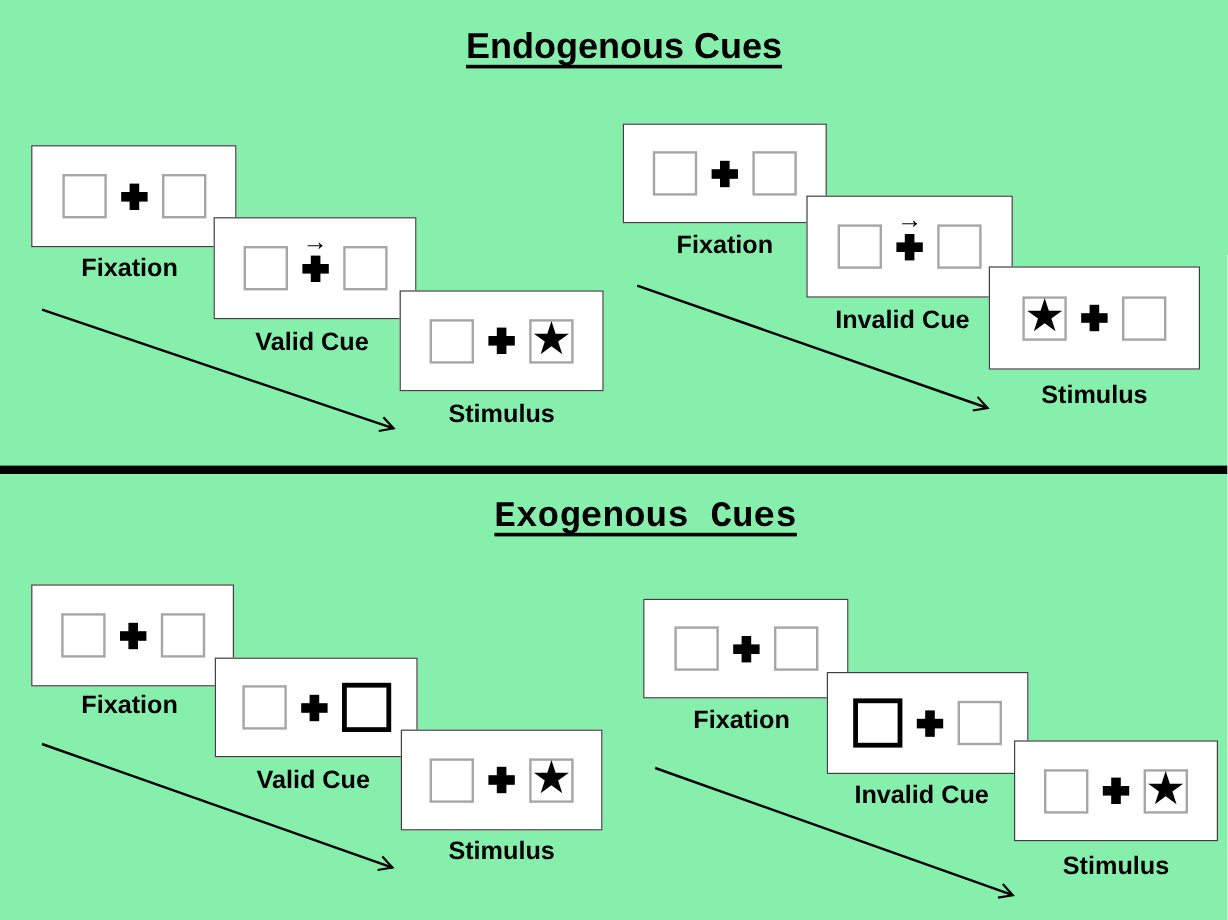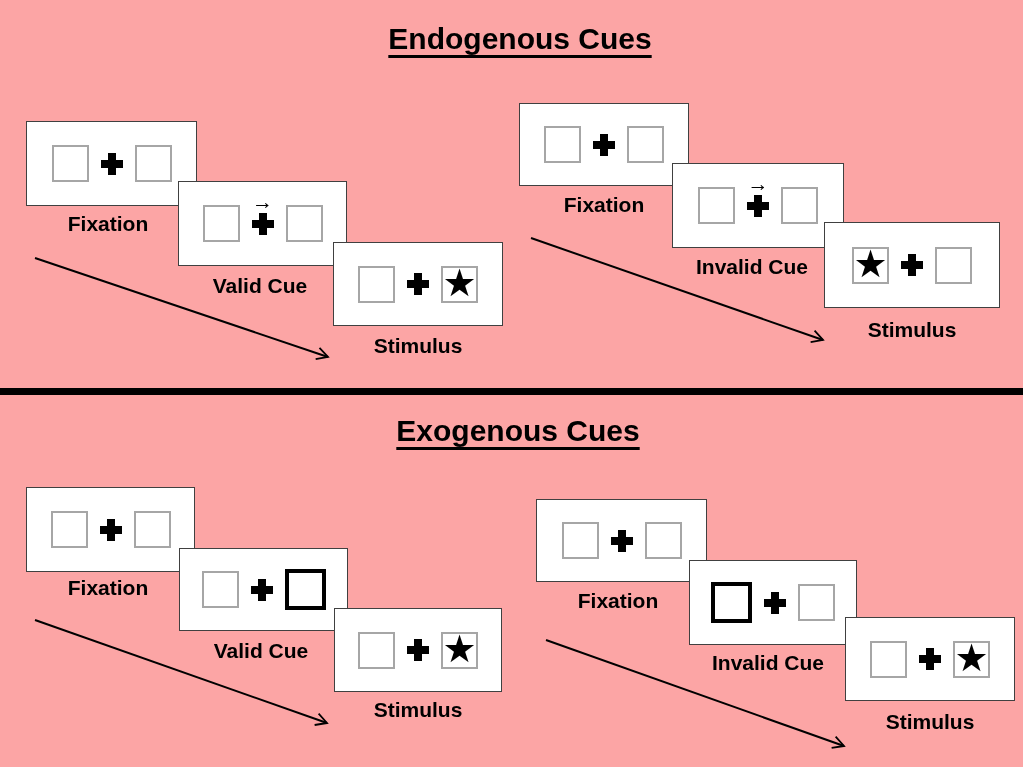--- a/index.html
+++ b/index.html
@@ -1,17 +1,17 @@
 <!DOCTYPE html>
 <html><head>
 <meta charset="utf-8">
 <style>
   html,body{margin:0;padding:0;background:#fff;}
   #page{
-    position:relative;width:1023px;height:767px;background:#fca5a5;
+    position:relative;width:1023px;height:767px;background:#86efac;
     font-family:"Liberation Sans","DejaVu Sans",sans-serif;color:#000;
     overflow:hidden;
   }
   .title{
     position:absolute;transform:translateX(-50%);
     font-size:30px;font-weight:bold;white-space:nowrap;
     text-decoration:underline;text-decoration-thickness:3px;text-underline-offset:6px;
   }
   .panel{
     position:absolute;background:#ffffff;border:1px solid #404040;box-sizing:border-box;
@@ -37,21 +37,21 @@
   }
   .divider{position:absolute;left:0;top:388px;width:1023px;height:7px;background:#000;}
   #arrow-overlay{position:absolute;left:0;top:0;pointer-events:none;}
 </style>
 </head>
 <body>
 
 <div id="page">
 
   <div class="title" style="left:520px;top:22px;">Endogenous Cues</div>
-  <div class="title" style="left:518px;top:414px;">Exogenous Cues</div>
+  <div class="title" style="left:538px;top:414px;font-family:Liberation Mono, monospace;">Exogenous Cues</div>
 
   <div class="divider"></div>
 
   <svg id="arrow-overlay" width="1023" height="767" viewBox="0 0 1023 767">
     <defs>
       <marker id="ah" markerWidth="18" markerHeight="18" refX="13" refY="8" orient="auto" markerUnits="userSpaceOnUse">
         <path d="M2,2 L13,8 L2,14" fill="none" stroke="#000" stroke-width="1.8"></path>
       </marker>
     </defs>
     <line x1="35" y1="258" x2="328" y2="357" stroke="#000" stroke-width="2" marker-end="url(#ah)"></line>

